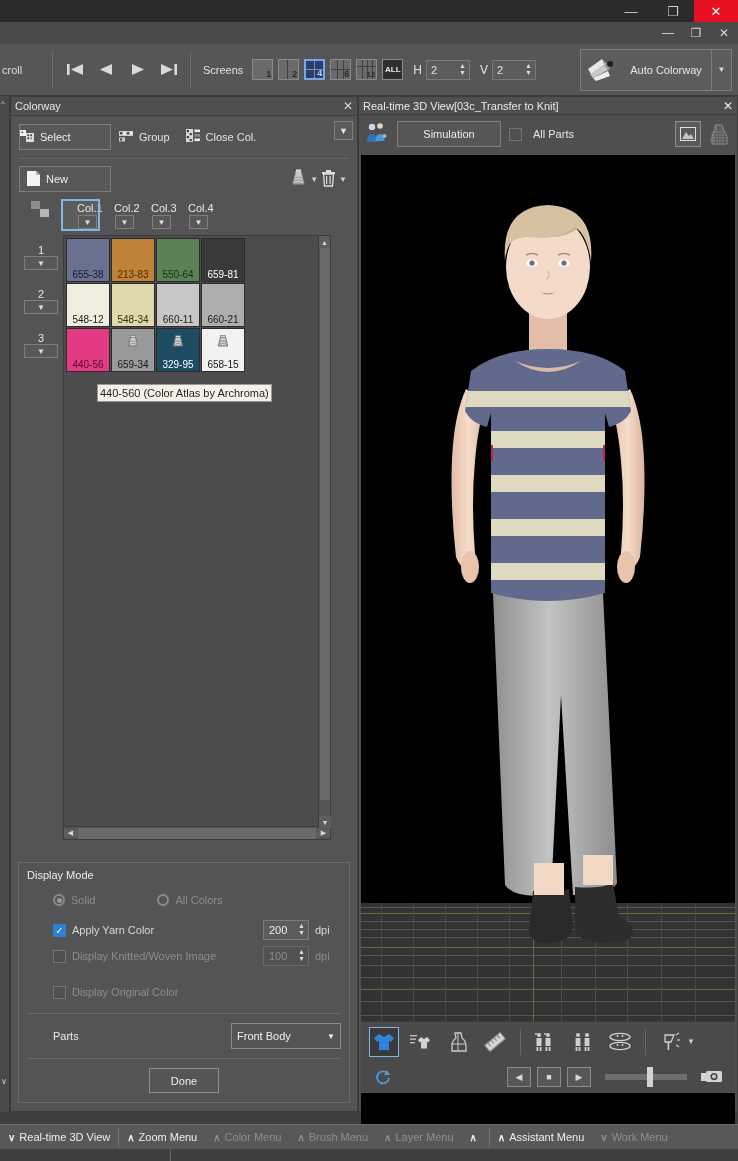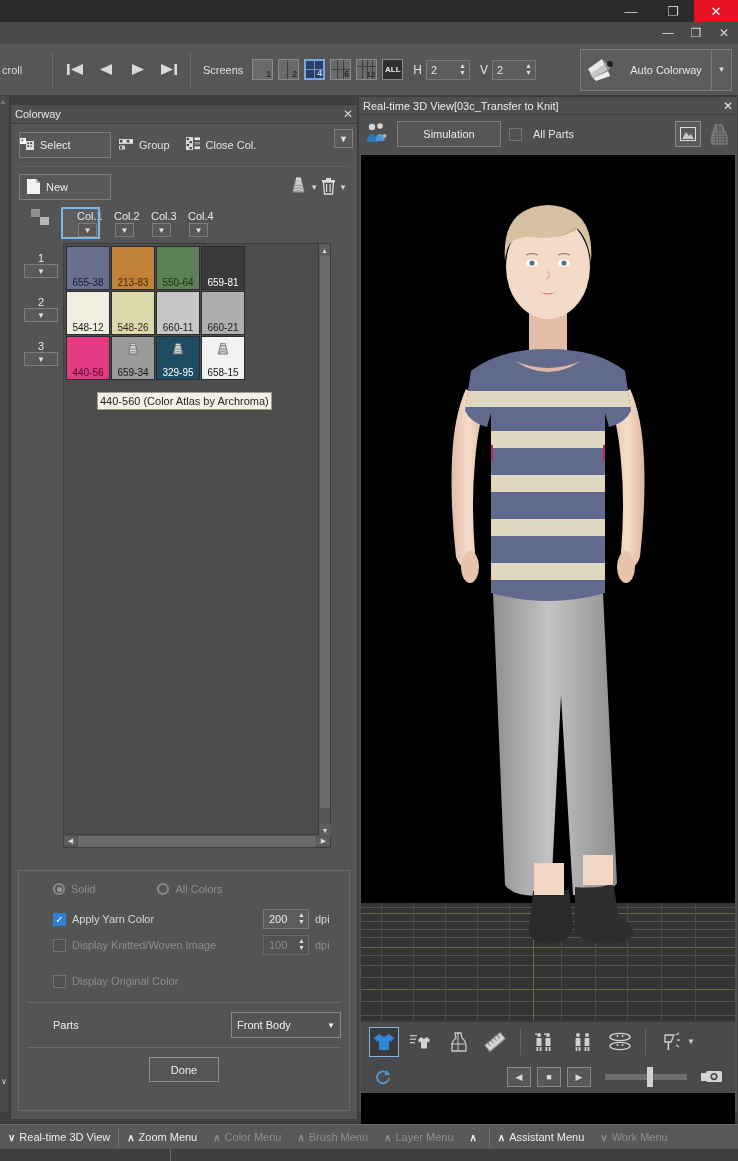--- a/index.html
+++ b/index.html
@@ -86,21 +86,21 @@
     position: absolute; left: 0; top: 96px; width: 10px; height: 1016px;
     background: #4a4a4a; border-right: 1px solid #3a3a3a;
   }
   .left-strip .caret {
     position: absolute; top: 3px; left: 1px; font-size: 8px; color: #cfcfcf;
   }
   .left-strip .caret2 { position: absolute; bottom: 26px; left: 1px; font-size: 8px; color: #cfcfcf; }
 
   
   .cw-panel {
-    position: absolute; left: 10px; top: 104px; width: 348px; height: 1016px;
+    position: absolute; left: 10px; top: 96px; width: 348px; height: 1016px;
     background: #545454; border: 1px solid #3c3c3c;
   }
   .cw-head {
     height: 19px; background: #4f4f4f; border-bottom: 1px solid #3e3e3e;
     display: flex; align-items: center; padding: 0 4px; font-size: 11px; color: #e6e6e6;
   }
   .cw-head .x { margin-left: auto; font-size: 12px; color: #d4d4d4; }
 
   .cw-body { padding: 6px 8px 0 8px; }
   .row1 { display: flex; align-items: center; gap: 0; position: relative; height: 30px; }
@@ -565,21 +565,21 @@
                   </div>
                   <div class="sw" style="background: rgb(58, 58, 58);">
                     <span class="code" style="color: rgb(255, 255, 255);">659-81</span>
                   </div>
                 </div>
                 <div class="swrow">
                   <div class="sw" style="background: rgb(240, 238, 224);">
                     <span class="code" style="color: rgb(28, 28, 24);">548-12</span>
                   </div>
                   <div class="sw" style="background: rgb(222, 217, 171);">
-                    <span class="code" style="color: rgb(48, 48, 26);">548-26</span>
+                    <span class="code" style="color: rgb(48, 48, 26);">548-34</span>
                   </div>
                   <div class="sw" style="background: rgb(199, 199, 199);">
                     <span class="code" style="color: rgb(28, 28, 28);">660-11</span>
                   </div>
                   <div class="sw" style="background: rgb(174, 174, 174);">
                     <span class="code" style="color: rgb(28, 28, 28);">660-21</span>
                   </div>
                 </div>
                 <div class="swrow">
                   <div class="sw" style="background: rgb(226, 58, 131);">
@@ -625,20 +625,21 @@
 
         <div class="hscroll" style="margin-left:44px;">
           <div class="ar">◀</div>
           <div class="thumb"></div>
           <div class="ar">▶</div>
         </div>
       </div>
     </div>
 
     <div class="dm">
+      <div class="dm-title">Display Mode</div>
 
       <div class="dm-row" style="padding-left:26px">
         <span class="radio">
             <span class="dot"></span>
           </span>
         <span class="dis">Solid</span>
         <span class="radio" style="margin-left:62px"></span>
         <span class="dis">All Colors</span>
       </div>
 

